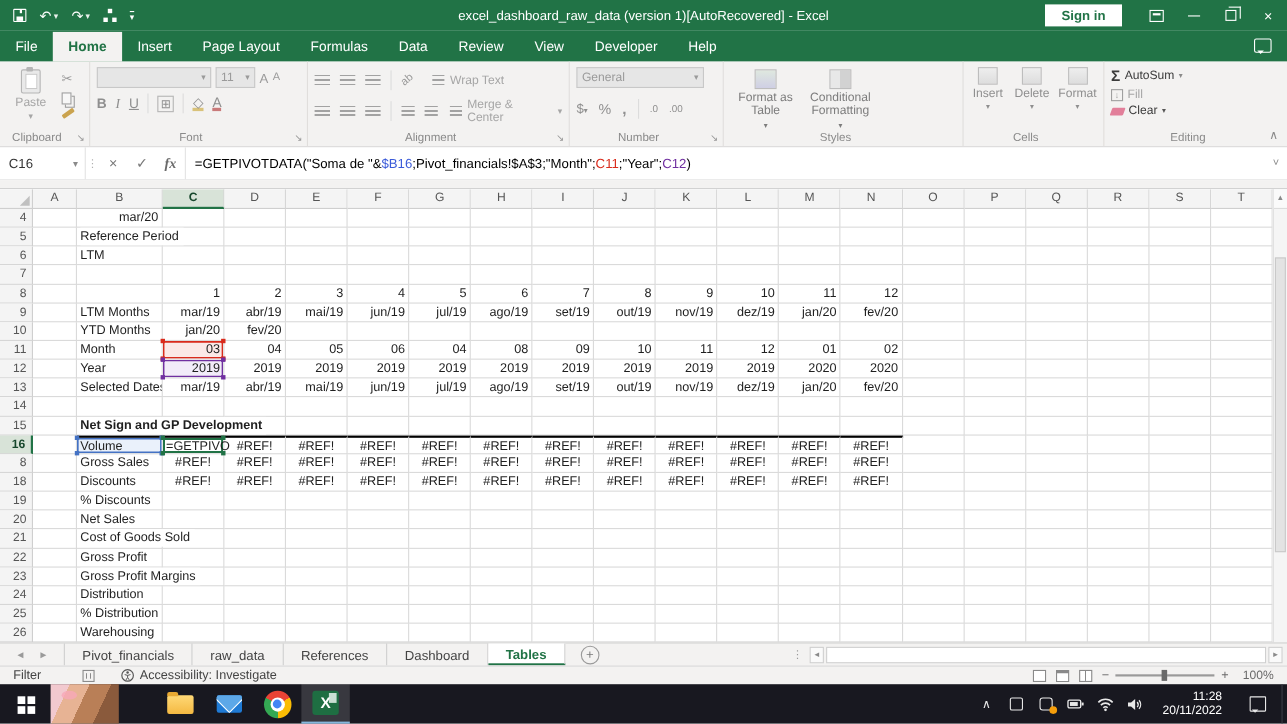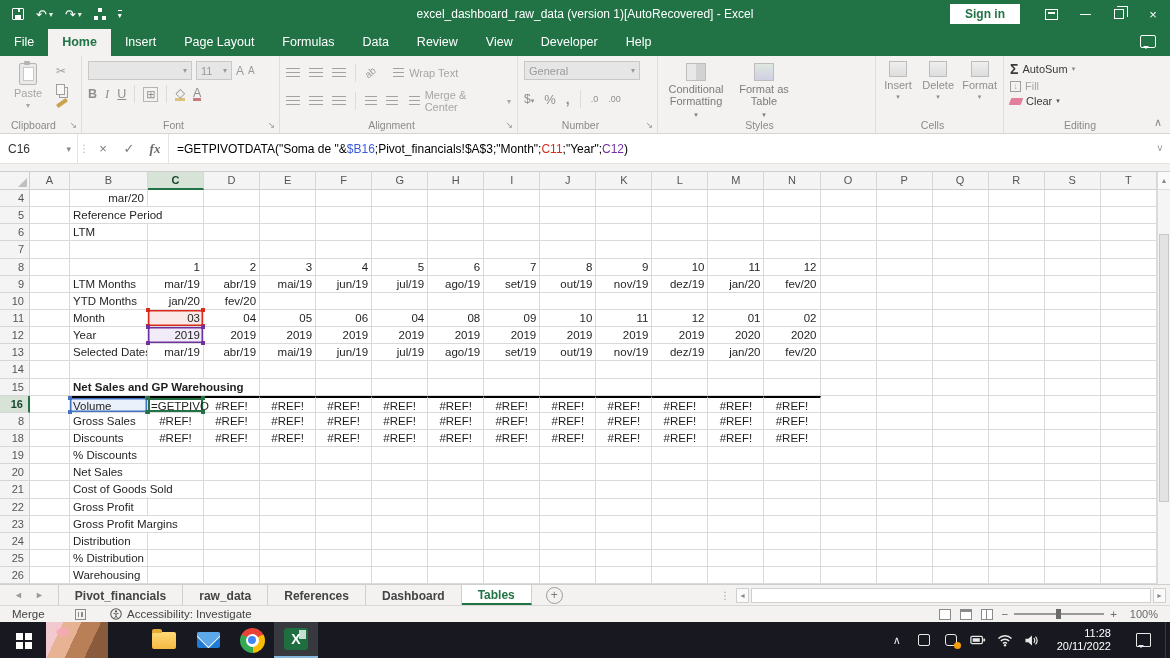--- a/index.html
+++ b/index.html
@@ -120,21 +120,21 @@
   .sel-red .h{ background:#d92b1c; } .sel-purple .h{ background:#7030a0; } .sel-blue .h{ background:#4472c4; } .edit .h{ background:#217346; }
 
   
   .vscroll { position:absolute; top:172px; right:0; width:13px; bottom:74px; background:#f5f5f5; border-left:1px solid #dcdcdc; }
   .vsbtn { height:18px; border-bottom:1px solid #dcdcdc; background:#fafafa; display:flex; align-items:center; justify-content:center; font-size:7px; color:#8a8a8a; }
   .vthumb { position:absolute; top:62px; left:1px; right:1px; height:268px; background:#e3e3e3; border:1px solid #c9c9c9; }
 
   
   .tabbar { position:absolute; left:0; right:0; bottom:53px; height:21px; background:#f3f2f1; border-top:1px solid #cfcfcf; display:flex; align-items:stretch; font-size:12px; color:#444; }
   .navarr { display:flex; align-items:center; gap:12px; padding:0 14px; color:#9a9a9a; font-size:9px; }
-  .stab { padding:2px 16px 0; border-right:1px solid #cfcfcf; display:flex; align-items:center; cursor:pointer;font-weight:bold; }
+  .stab { padding:2px 16px 0; border-right:1px solid #cfcfcf; display:flex; align-items:center; cursor:pointer; }
   .stab:first-of-type { border-left:1px solid #cfcfcf; }
   .stab.active { background:#fff; color:#217346; font-weight:bold; border-bottom:2px solid #217346; }
   .newsheet { width:17px; height:17px; border:1px solid #9a9a9a; border-radius:50%; color:#7a7a7a; font-size:12px; line-height:15px; text-align:center; margin:2px 0 0 14px; }
   .hscroll { margin-left:auto; display:flex; align-items:center; gap:2px; padding-right:4px; }
   .hdots { color:#9a9a9a; font-size:10px; padding:0 4px; }
   .hsb { width:13px; height:15px; background:#fafafa; border:1px solid #cfcfcf; display:flex; align-items:center; justify-content:center; font-size:7px; color:#8a8a8a; }
   .htrack { width:400px; height:15px; background:#fff; border:1px solid #cfcfcf; }
 
   
   .statusbar { position:absolute; left:0; right:0; bottom:36px; height:17px; background:#f3f2f1; border-top:1px solid #d8d8d8; display:flex; align-items:center; font-size:11.5px; color:#444; }
@@ -334,27 +334,27 @@
         <span style="font-size:9px;">.00</span>
       </div>
     </div>
     <span class="glabel">Number</span>
     <span class="dlaunch">↘</span>
   </div>
 
   <div class="rgroup" style="width:218px;">
     <div id="styles-btns" style="display:flex;gap:4px;padding-top:2px;">
         <div class="bigbtn">
+          <span class="sicon s1"></span>
+          <span>Format as Table</span>
+          <span style="font-size: 7px;">▾</span>
+        </div>
+        <div class="bigbtn">
           <span class="sicon s0"></span>
           <span>Conditional Formatting</span>
-          <span style="font-size: 7px;">▾</span>
-        </div>
-        <div class="bigbtn">
-          <span class="sicon s1"></span>
-          <span>Format as Table</span>
           <span style="font-size: 7px;">▾</span>
         </div>
       </div>
     <span class="glabel">Styles</span>
   </div>
 
   <div class="rgroup" style="width:128px;">
     <div id="cells-btns" class="cellsrow">
         <div class="cellbtn">
           <span class="cgic"></span>
@@ -1140,21 +1140,21 @@
         <div class="cell" style="width: 56.06px;">
           <span class="txt"></span>
         </div>
       </div>
       <div class="grow">
         <div class="rh">15</div>
         <div class="cell" style="width: 40px;">
           <span class="txt"></span>
         </div>
         <div class="cell b spill" style="width: 78px;">
-          <span class="txt">Net Sales and GP Warehousing</span>
+          <span class="txt">Net Sign and GP Development</span>
         </div>
         <div class="cell" style="width: 56px;">
           <span class="txt"></span>
         </div>
         <div class="cell" style="width: 56.06px;">
           <span class="txt"></span>
         </div>
         <div class="cell" style="width: 56.06px;">
           <span class="txt"></span>
         </div>
@@ -1928,21 +1928,21 @@
   <span class="newsheet">+</span>
   <div class="hscroll">
     <span class="hdots">⋮</span>
     <span class="hsb">◄</span>
     <span class="htrack"></span>
     <span class="hsb">►</span>
   </div>
 </div>
 
 <div class="statusbar">
-  <span class="smode">Merge</span>
+  <span class="smode">Filter</span>
   <span class="macroic"></span>
   <span class="accy">
     <svg width="12" height="12" viewBox="0 0 16 16">
         <circle cx="8" cy="8" r="7" fill="none" stroke="#555" stroke-width="1.4"></circle>
         <circle cx="8" cy="4.6" r="1.5" fill="#555"></circle>
         <path d="M4.5 7 L8 8 L11.5 7 M8 8 L8 10.5 L6 13.5 M8 10.5 L10 13.5" stroke="#555" stroke-width="1.2" fill="none"></path>
       </svg>
     <span>Accessibility: Investigate</span>
   </span>
   <div class="sright">

